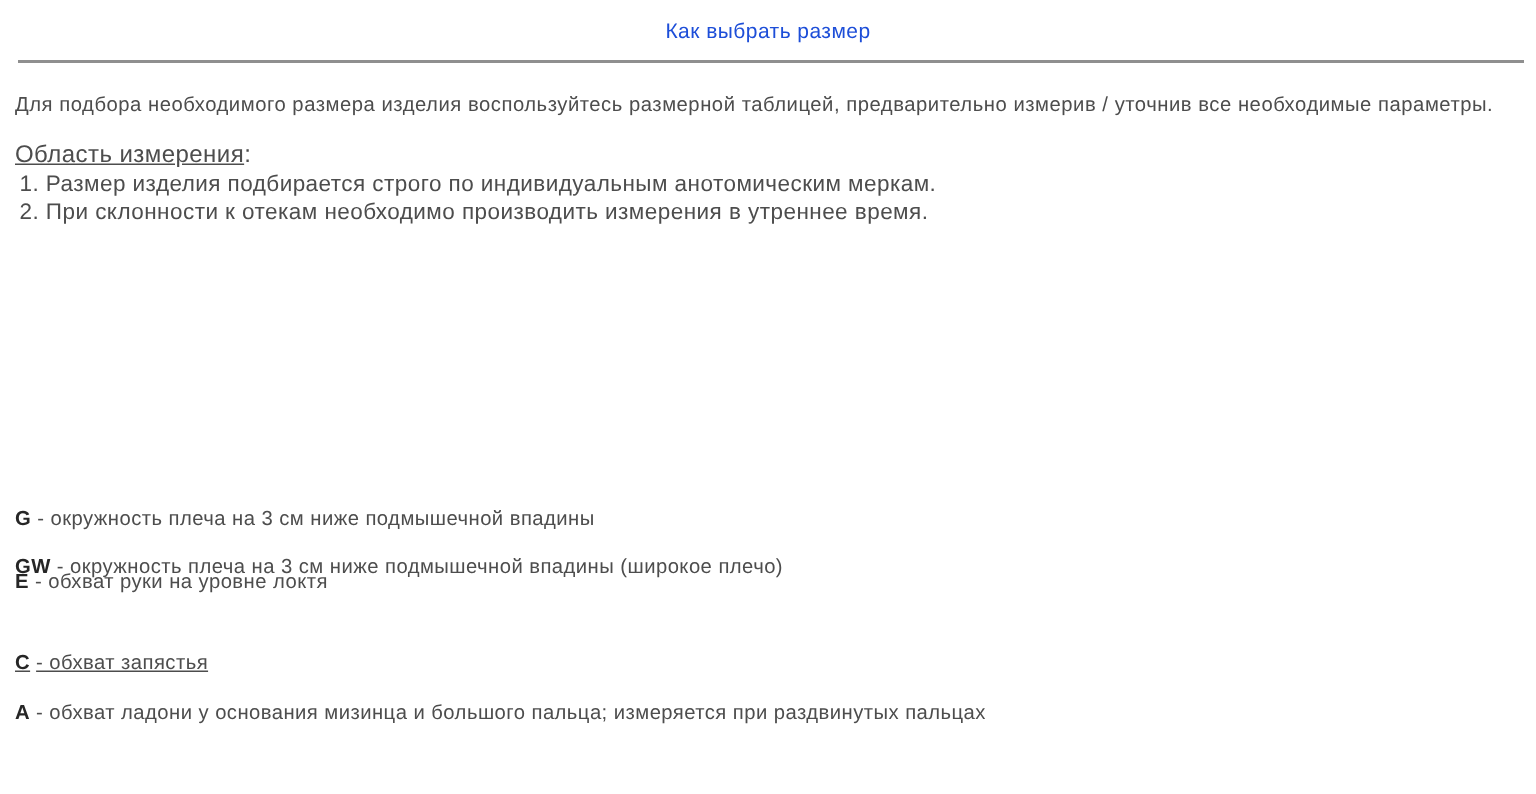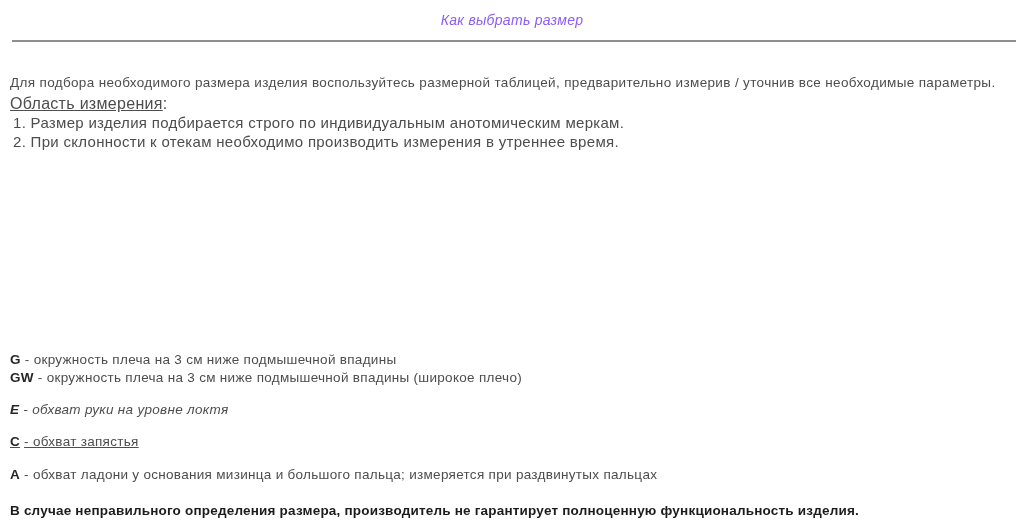--- a/index.html
+++ b/index.html
@@ -14,29 +14,28 @@
     position:relative;
     width:1024px;height:529px;
     background:#ffffff;
     overflow:hidden;
     color:var(--text);
   }
   .page-title{
     position:absolute;top:12px;left:0;right:0;
     text-align:center;
     font-size:14px;letter-spacing:.3px;
-    color:#8b5cf6;
-    font-style:italic;
+    color:#1d4ed8;
   }
   .divider{
     position:absolute;top:40px;left:12px;right:8px;
     border:none;border-top:2px solid #8f8f8f;margin:0;
   }
   .intro{
-    position:absolute;top:61px;left:10px;right:0;
+    position:absolute;top:48px;left:10px;right:0;
     font-size:13.5px;letter-spacing:.35px;
     white-space:nowrap;overflow:hidden;
   }
   .area-heading{
     position:absolute;top:95px;left:10px;
     font-size:16px;letter-spacing:.3px;
   }
   .area-heading .u{text-decoration:underline;}
   .area-item{
     position:absolute;left:13px;
@@ -59,23 +58,23 @@
   }
   .band-label-ggw{left:109px;}
   .band-label-e{left:159px;}
   .band-label-c{left:267px;}
   .band-label-a{left:313px;}
   .definition{
     position:absolute;left:10px;
     font-size:13.5px;letter-spacing:.3px;white-space:nowrap;
   }
   .def-key{font-weight:700;color:#262626;margin-right:4px;}
-  .def-0{top:352px;text-align:right;}
+  .def-0{top:338px;text-align:right;}
   .def-1{top:370px;}
-  .def-2{top:402px;font-style:italic;}
+  .def-2{top:380px;}
   .def-3{top:434px;text-decoration:underline;}
   .def-4{top:467px;}
   .warning{
     position:absolute;top:503px;left:10px;
     font-size:13.5px;font-weight:700;letter-spacing:.2px;
     color:#1c1c1c;white-space:nowrap;
   }
 </style>
 </head>
 <body>
@@ -93,15 +92,14 @@
   <div class="area-item area-item-1">1. Размер изделия подбирается строго по индивидуальным анотомическим меркам.</div>
   <div class="area-item area-item-2">2. При склонности к отекам необходимо производить измерения в утреннее время.</div>
 
 
   <div class="definition def-0"><span class="def-key">G</span><span>- окружность плеча на 3 см ниже подмышечной впадины</span></div>
   <div class="definition def-1"><span class="def-key">GW</span><span>- окружность плеча на 3 см ниже подмышечной впадины (широкое плечо)</span></div>
   <div class="definition def-2"><span class="def-key">E</span><span>- обхват руки на уровне локтя</span></div>
   <div class="definition def-3"><span class="def-key">C</span><span>- обхват запястья</span></div>
   <div class="definition def-4"><span class="def-key">A</span><span>- обхват ладони у основания мизинца и большого пальца; измеряется при раздвинутых пальцах</span></div>
 
-  <div class="warning">В случае неправильного определения размера, производитель не гарантирует полноценную функциональность изделия.</div>
 
 </div>
 
 </body></html>

